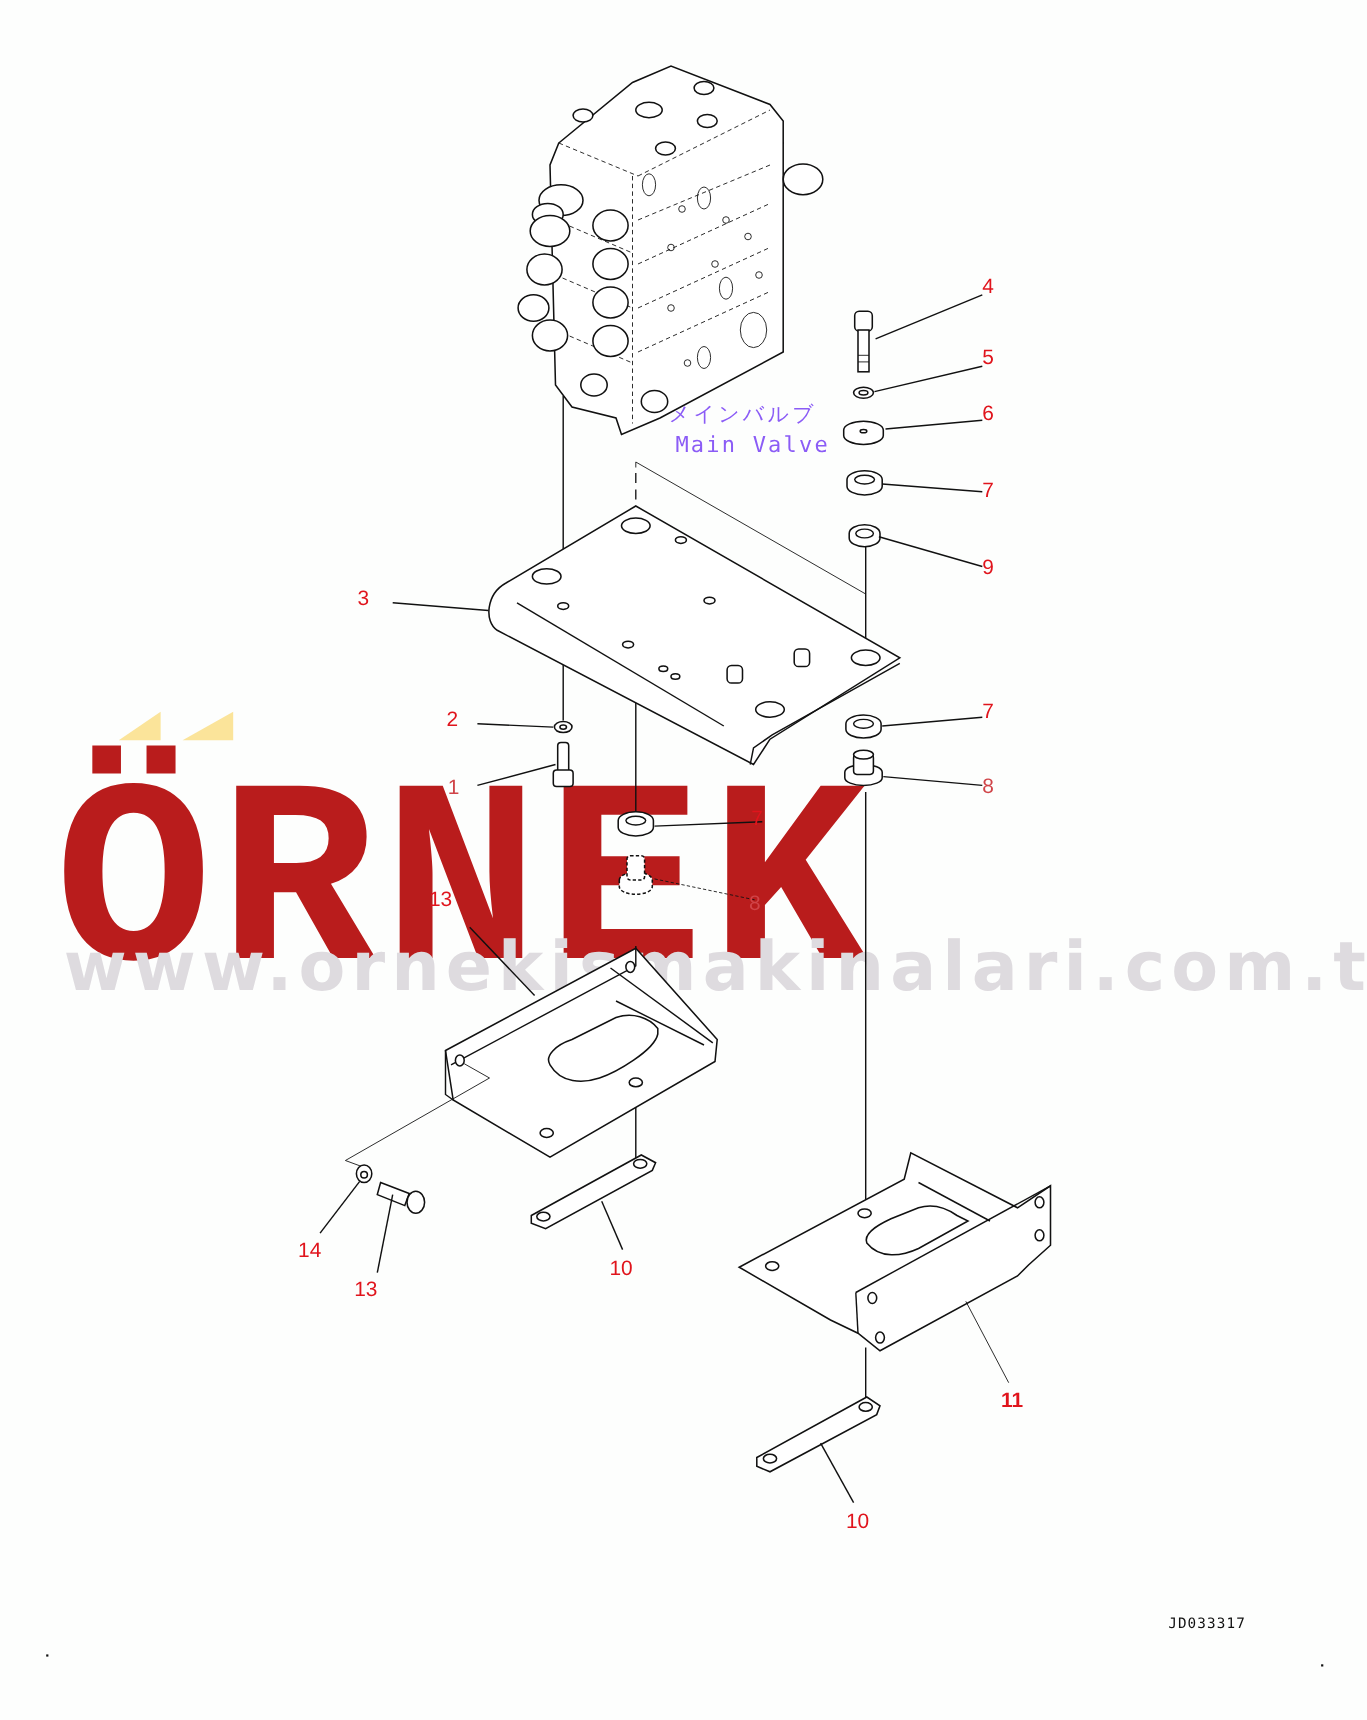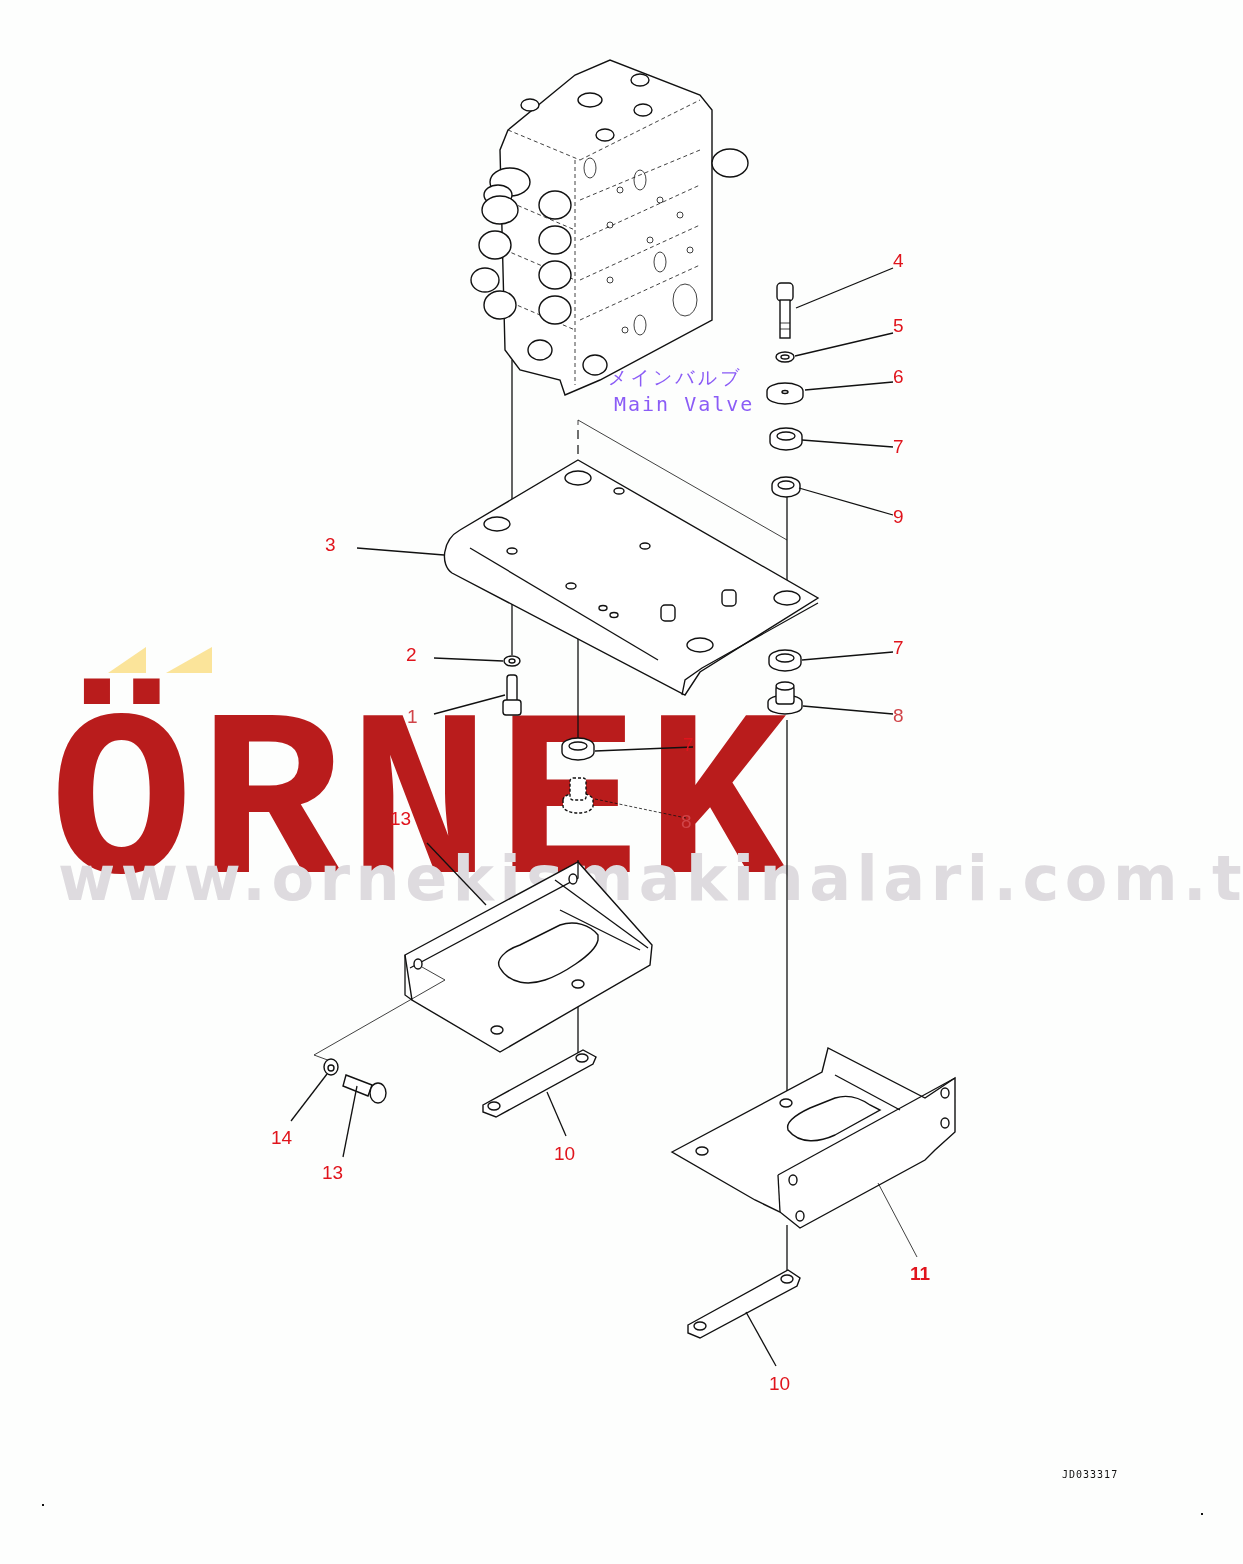--- a/index.html
+++ b/index.html
@@ -11,21 +11,21 @@
   .wm-url { position:absolute; left:58px; top:848px; font-family:"DejaVu Sans", sans-serif;
             font-weight:bold; font-size:62px; letter-spacing:5.5px; color:#dedbdf; line-height:1; }
   .callout { position:absolute; font-family:"Liberation Sans", sans-serif; font-size:19px;
              color:#e0141c; line-height:1; cursor:pointer; }
   .callout.faded { color:#d04448; }
   .valve-label { position:absolute; font-family:"DejaVu Sans Mono", monospace; color:#8b5cf6;
                  line-height:1.05; text-align:left; }
   .valve-jp { left:608px; top:368px; font-size:19px; letter-spacing:3px; }
   .valve-en { left:601px; top:394px; font-size:20px; letter-spacing:2px;margin-left:13px; }
   .drawing-id { position:absolute; left:1062px; top:1469px; font-family:"DejaVu Sans Mono", monospace;
-                font-size:10px; letter-spacing:1px; color:#111; }
+                font-size:13px; letter-spacing:1px; color:#111; }
   svg { position:absolute; left:0; top:0; }
   .ln { stroke:#111; stroke-width:1.3; fill:none; }
   .thin { stroke:#111; stroke-width:0.8; fill:none; }
   .part { stroke:#111; stroke-width:1.4; fill:#fff; }
   .dash { stroke:#111; stroke-width:1.2; fill:none; stroke-dasharray:9 6; }
 </style>
 </head>
 <body>
 
 <div id="canvas">

